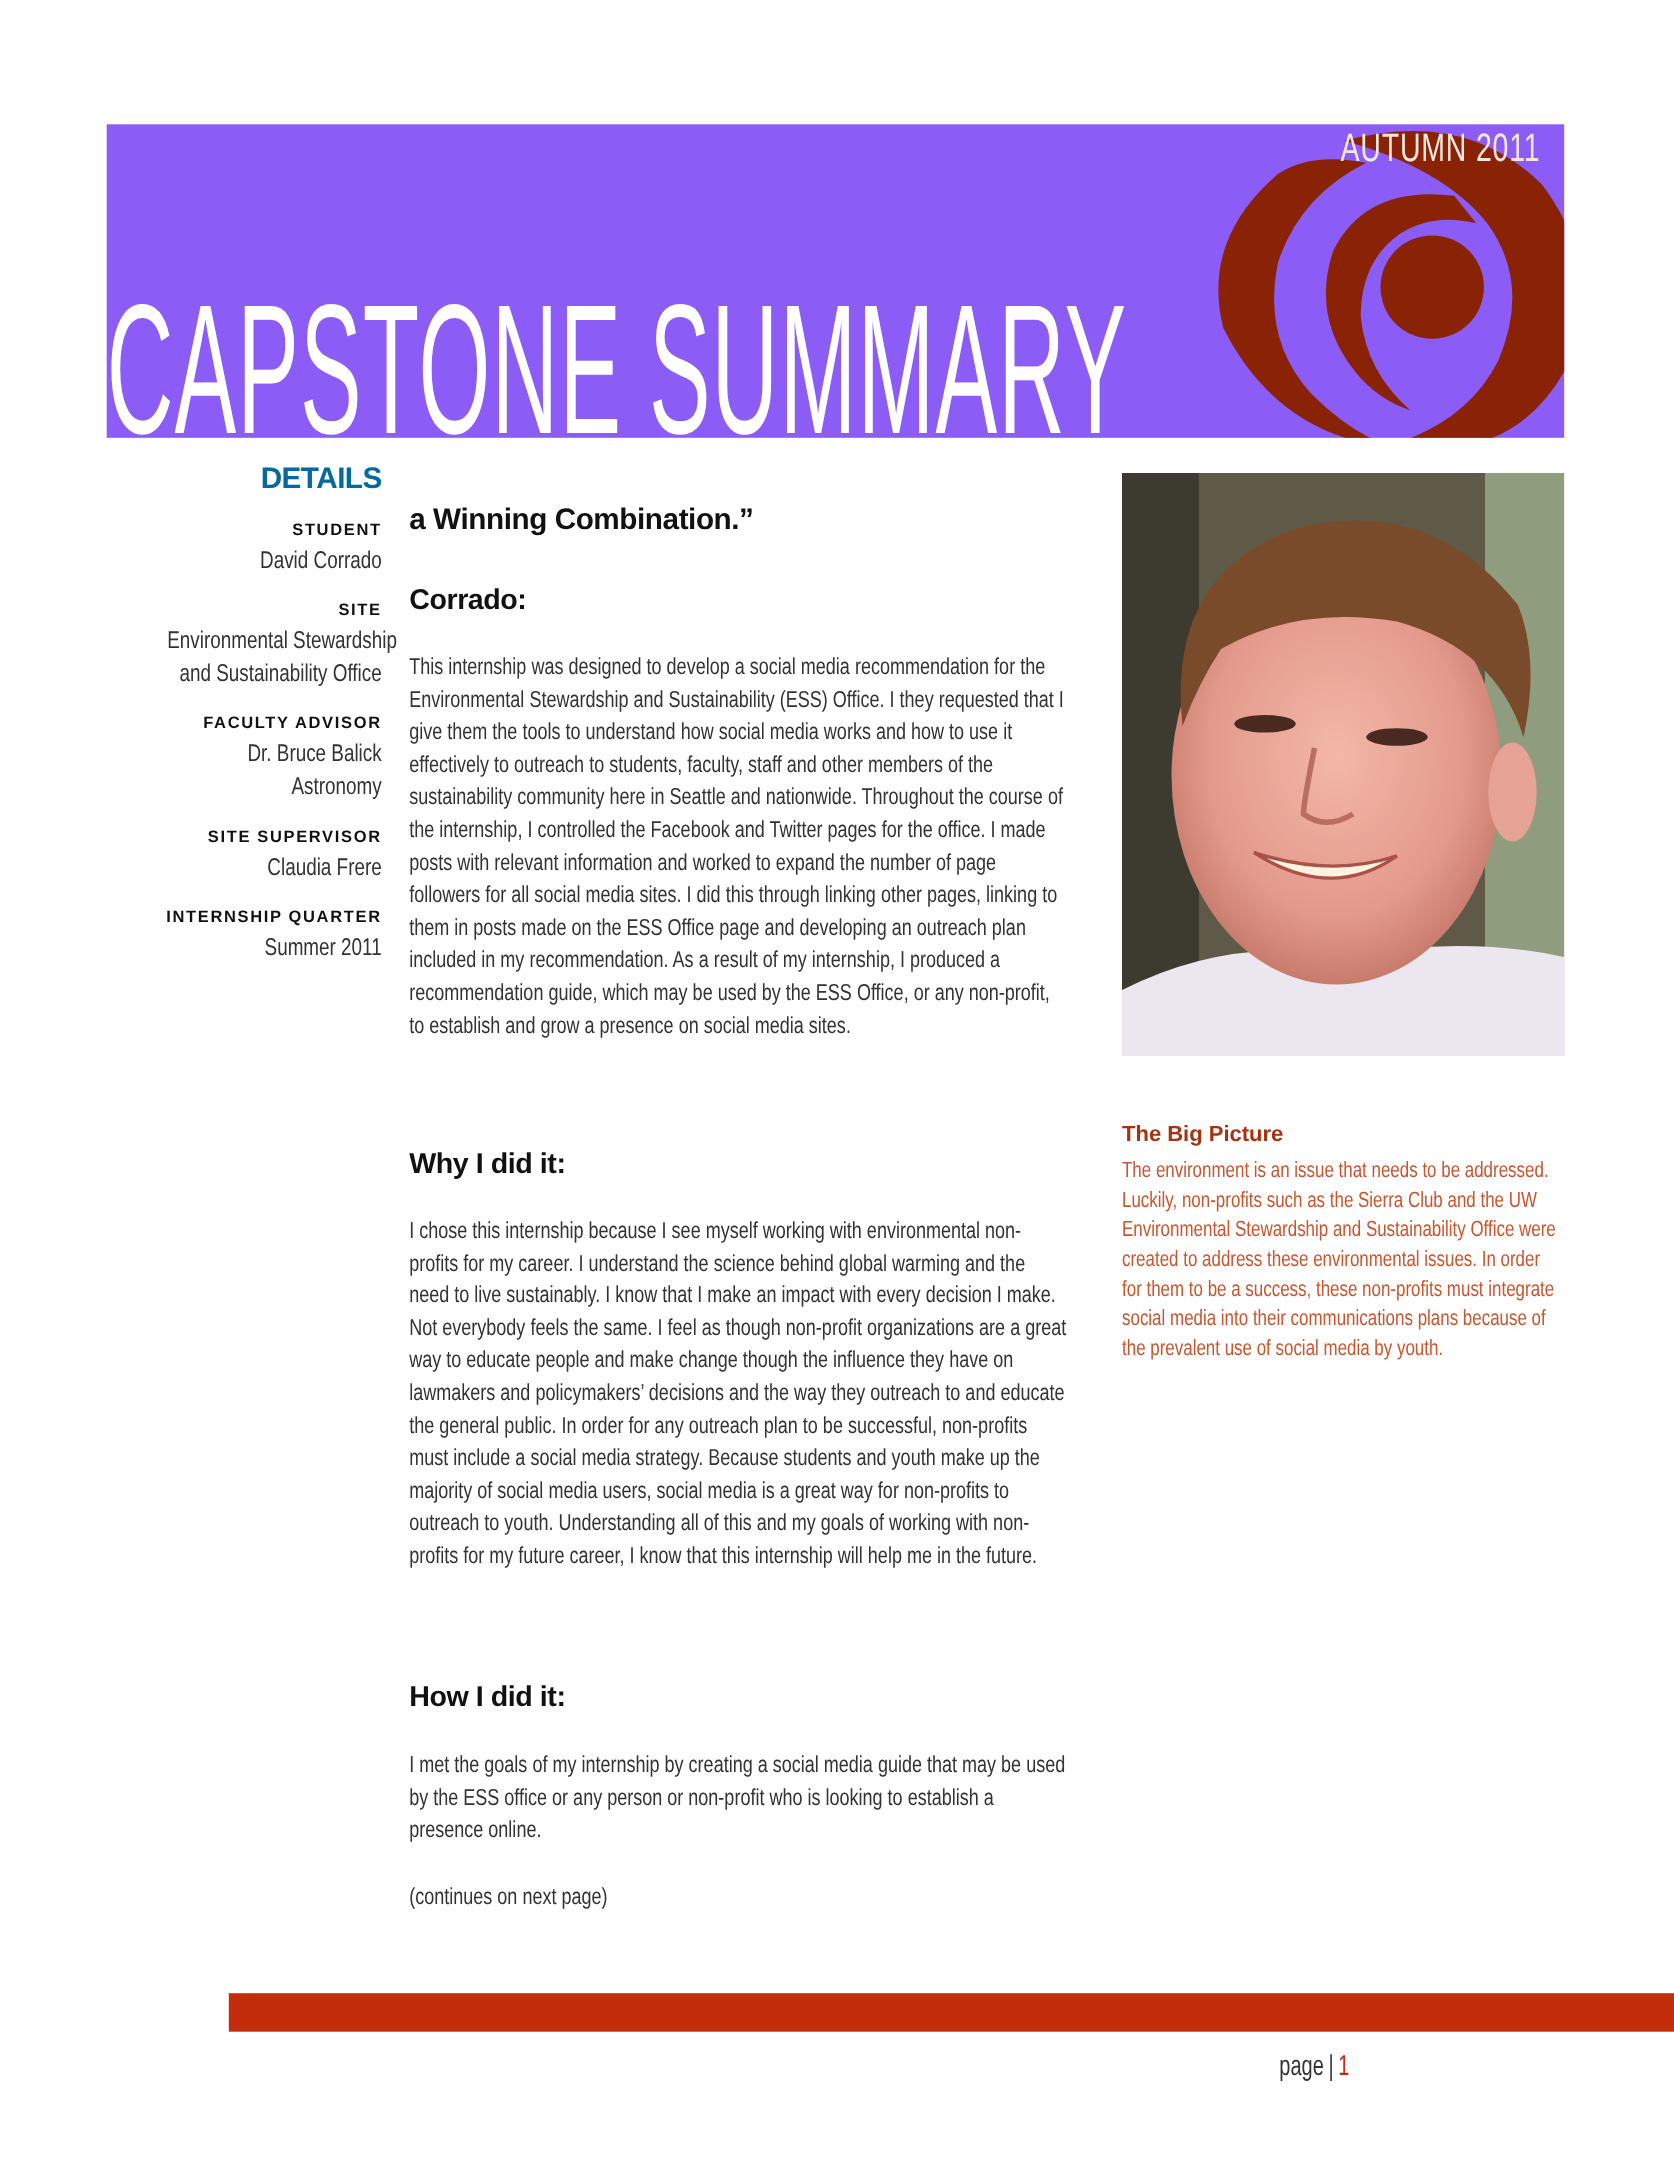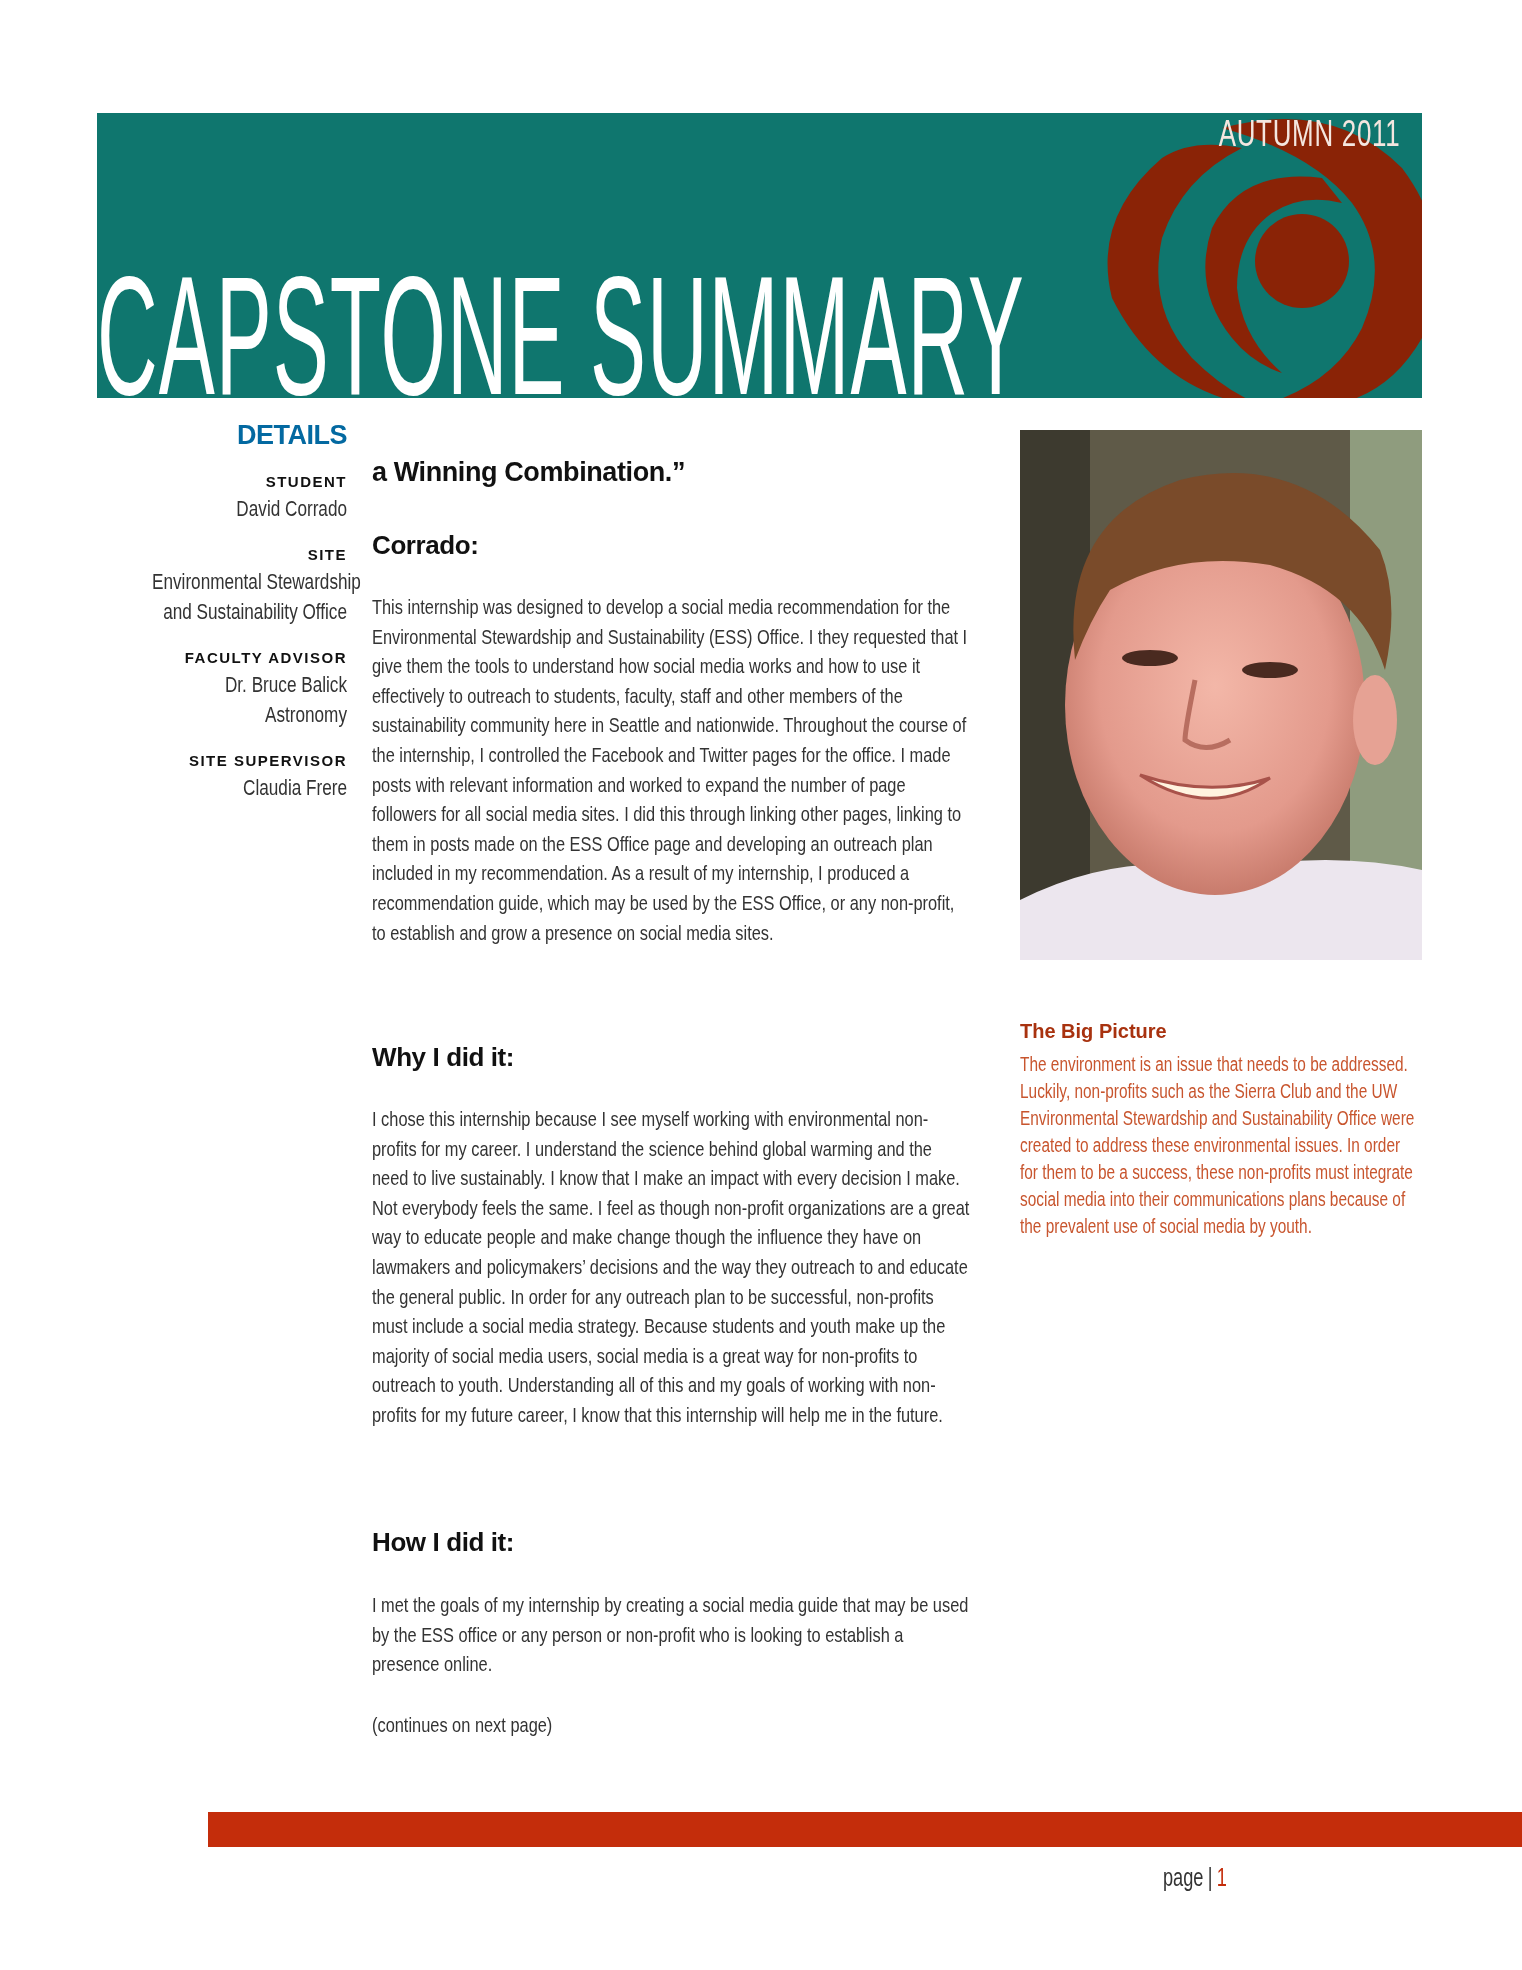--- a/index.html
+++ b/index.html
@@ -1,19 +1,19 @@
 <!DOCTYPE html>
 <html><head>
   <meta charset="utf-8">
   <style>
     html, body { margin: 0; padding: 0; background: #ffffff; }
     body { width: 1522px; height: 1970px; position: relative; overflow: hidden; font-family: "Liberation Sans", sans-serif; color: #222; }
 
     
-    .banner { position: absolute; left: 97px; top: 113px; width: 1325px; height: 285px; background: #0f766e; overflow: hidden; }
+    .banner { position: absolute; left: 97px; top: 113px; width: 1325px; height: 285px; background: #8b5cf6; overflow: hidden; }
     .banner-logo { position: absolute; left: 1005px; top: -5px; width: 330px; height: 300px; }
     .banner-season { position: absolute; right: 22px; top: 0px; font-family: "Liberation Sans Narrow", "Liberation Sans", sans-serif; color: #f4e6df; font-size: 36px; letter-spacing: 1px; transform: scaleX(0.72); transform-origin: right top; font-weight: normal; }
     .banner-title { position: absolute; left: 0px; top: 148px; color: #ffffff; font-size: 168px; line-height: 150px; font-weight: normal; letter-spacing: 2px; white-space: nowrap; transform: scaleX(0.5); transform-origin: left top; }
 
     
     .details { position: absolute; left: 97px; top: 420px; width: 250px; text-align: right; }
     .details-title { color: #0369a1; font-weight: bold; font-size: 27px; letter-spacing: -0.5px; margin: 0 0 22px 0; }
     .detail-group { margin-bottom: 22px; }
     .detail-label { font-weight: bold; font-size: 15px; letter-spacing: 1.5px; color: #111; margin-bottom: 4px; }
     .detail-value { font-size: 22px; color: #333; line-height: 30px; transform: scaleX(0.78); transform-origin: right top; white-space: nowrap; }
@@ -78,20 +78,24 @@
     <div class="detail-label">FACULTY ADVISOR</div>
     <div class="detail-value">Dr. Bruce Balick</div>
     <div class="detail-value">Astronomy</div>
   </div>
 
   <div class="detail-group">
     <div class="detail-label">SITE SUPERVISOR</div>
     <div class="detail-value">Claudia Frere</div>
   </div>
 
+  <div class="detail-group">
+    <div class="detail-label">INTERNSHIP QUARTER</div>
+    <div class="detail-value">Summer 2011</div>
+  </div>
 </div>
 
 <div class="main">
   <h1 class="main-title">
     <br>
     <span>a Winning Combination.”</span>
   </h1>
 
   <h2 class="section-heading h-summary">Corrado:</h2>
   <p class="body-text p-summary">This internship was designed to develop a social media recommendation for the Environmental Stewardship and Sustainability (ESS) Office. I they requested that I give them the tools to understand how social media works and how to use it effectively to outreach to students, faculty, staff and other members of the sustainability community here in Seattle and nationwide. Throughout the course of the internship, I controlled the Facebook and Twitter pages for the office. I made posts with relevant information and worked to expand the number of page followers for all social media sites. I did this through linking other pages, linking to them in posts made on the ESS Office page and developing an outreach plan included in my recommendation. As a result of my internship, I produced a recommendation guide, which may be used by the ESS Office, or any non-profit, to establish and grow a presence on social media sites.</p>

